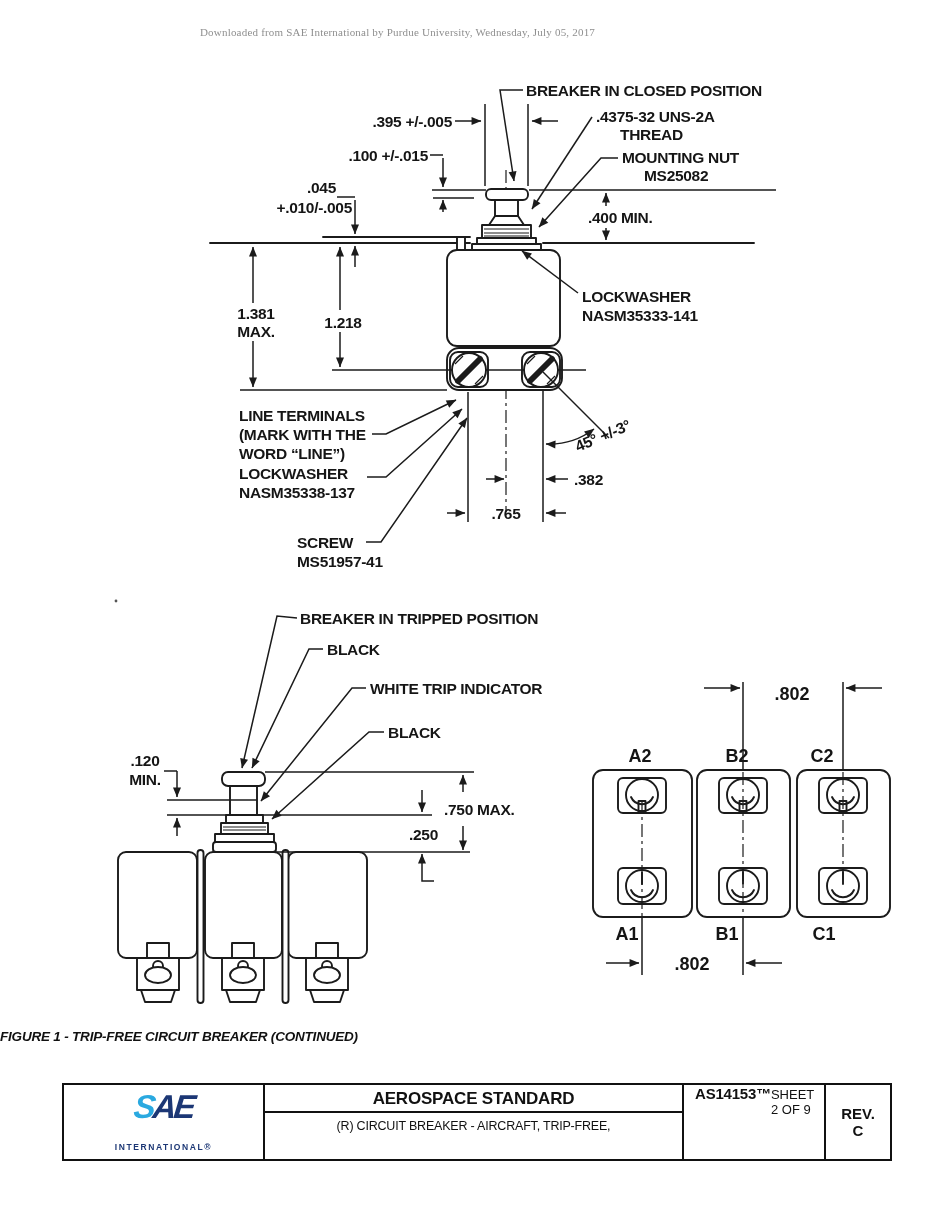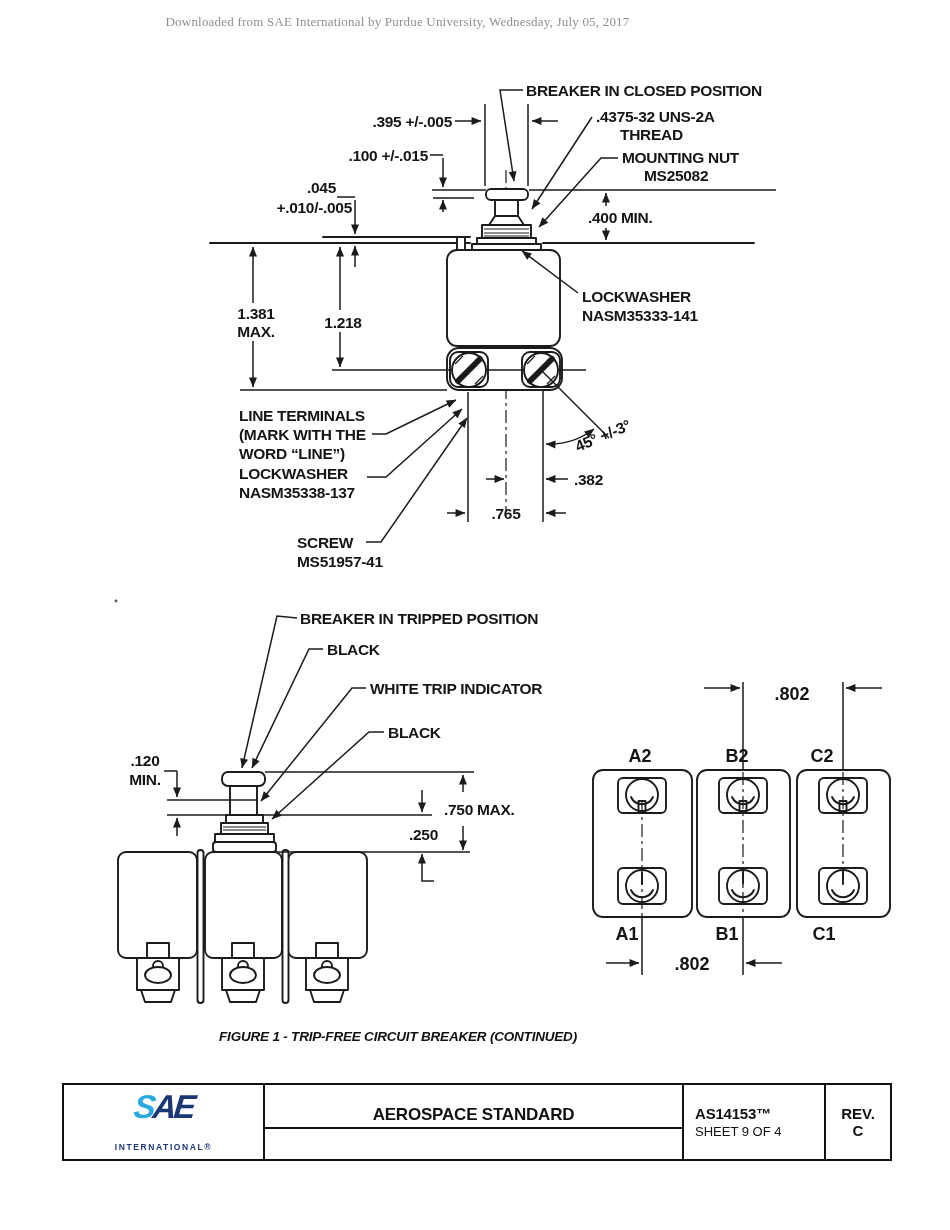--- a/index.html
+++ b/index.html
@@ -1,21 +1,21 @@
 <!DOCTYPE html>
 <html><head>
 <meta charset="utf-8">
 <style>
   html,body{margin:0;padding:0;background:#fff;}
   .page{position:relative;width:950px;height:1230px;background:#fff;overflow:hidden;
         font-family:"Liberation Sans",sans-serif;}
-  .watermark{position:absolute;top:14px;left:0;width:795px;text-align:center;
-             font-family:"Liberation Serif",serif;font-size:13px;color:#8f8f8f;letter-spacing:.2px;}
+  .watermark{position:absolute;top:26px;left:0;width:795px;text-align:center;
+             font-family:"Liberation Serif",serif;font-size:11px;color:#8f8f8f;letter-spacing:.2px;}
   .figure-svg{position:absolute;top:0;left:0;}
-  .caption{position:absolute;top:1029px;left:0;width:796px;text-align:center;
+  .caption{position:absolute;top:1029px;left:0;width:796px;text-align:left;
            font-size:13.5px;font-weight:bold;font-style:italic;color:#111;letter-spacing:-0.2px;}
 
   
   .o  {fill:none;stroke:#1b1b1b;stroke-width:1.9;stroke-linecap:round;stroke-linejoin:round;}
   .of {fill:#fff;stroke:#1b1b1b;stroke-width:1.9;stroke-linejoin:round;}
   .d  {fill:none;stroke:#1b1b1b;stroke-width:1.5;}
   .dn {fill:none;stroke:#1b1b1b;stroke-width:1.2;}
   .cl {fill:none;stroke:#1b1b1b;stroke-width:1.2;stroke-dasharray:13 4 3 4;}
   .slot{fill:none;stroke:#1b1b1b;stroke-width:6;stroke-linecap:round;}
   .t  {font:bold 15.5px "Liberation Sans",sans-serif;fill:#151515;letter-spacing:-0.3px;}
@@ -26,25 +26,25 @@
   .title-block{position:absolute;top:1083px;left:62px;width:826px;height:74px;
                border:2.2px solid #111;display:flex;color:#111;}
   .tb-cell{box-sizing:border-box;height:100%;}
   .tb-logo{width:199px;display:flex;flex-direction:column;align-items:center;justify-content:center;}
   .sae-word{font-weight:900;font-style:italic;font-size:33px;line-height:30px;letter-spacing:-3px;
             transform:skewX(-6deg);}
   .sae-s{color:#2aa9e0;} .sae-ae{color:#1c3775;}
   .sae-sub{font-size:8.5px;font-weight:bold;letter-spacing:1.6px;color:#1c3775;margin-top:20px;}
   .tb-center{width:421px;border-left:2px solid #111;border-right:2px solid #111;
              display:flex;flex-direction:column;}
-  .tb-title{font-size:17px;font-weight:bold;text-align:center;padding-top:20px;letter-spacing:-0.2px;}
+  .tb-title{font-size:17px;font-weight:bold;text-align:center;padding-top:4px;letter-spacing:-0.2px;}
   .tb-rule{border-bottom:2px solid #111;margin-top:2px;}
   .tb-sub{font-size:12.5px;text-align:center;line-height:15px;letter-spacing:-0.2px;}
   .tb-sub1{padding-top:6px;}
-  .tb-number{width:142px;border-right:2px solid #111;display:flex;flex-direction:column;
+  .tb-number{width:142px;border-right:2px solid #111;display:flex;flex-direction:row;
              justify-content:center;padding-left:11px;}
   .tb-doc{font-size:15px;font-weight:bold;letter-spacing:-0.2px;}
   .tb-sheet{font-size:13px;margin-top:2px;}
   .tb-rev{flex:1;display:flex;flex-direction:column;align-items:center;justify-content:center;
           font-size:15px;font-weight:bold;line-height:17px;}
 </style>
 </head>
 <body>
 
 <div class="page">
@@ -290,24 +290,25 @@
   <div class="caption">FIGURE 1 - TRIP-FREE CIRCUIT BREAKER (CONTINUED)</div>
 
   <div class="title-block">
     <div class="tb-cell tb-logo">
       <div class="sae-word"><span class="sae-s">S</span><span class="sae-ae">AE</span></div>
       <div class="sae-sub">INTERNATIONAL®</div>
     </div>
     <div class="tb-cell tb-center">
       <div class="tb-title">AEROSPACE STANDARD</div>
       <div class="tb-rule"></div>
+      <div class="tb-sub tb-sub1">(R) CIRCUIT BREAKER - AIRCRAFT, TRIP-FREE,</div>
     </div>
     <div class="tb-cell tb-number">
       <div class="tb-doc">AS14153™</div>
-      <div class="tb-sheet">SHEET 9 OF 4</div>
+      <div class="tb-sheet">SHEET 2 OF 9</div>
     </div>
     <div class="tb-cell tb-rev">
       <div>REV.</div>
       <div>C</div>
     </div>
   </div>
 
 </div>
 
 </body></html>

